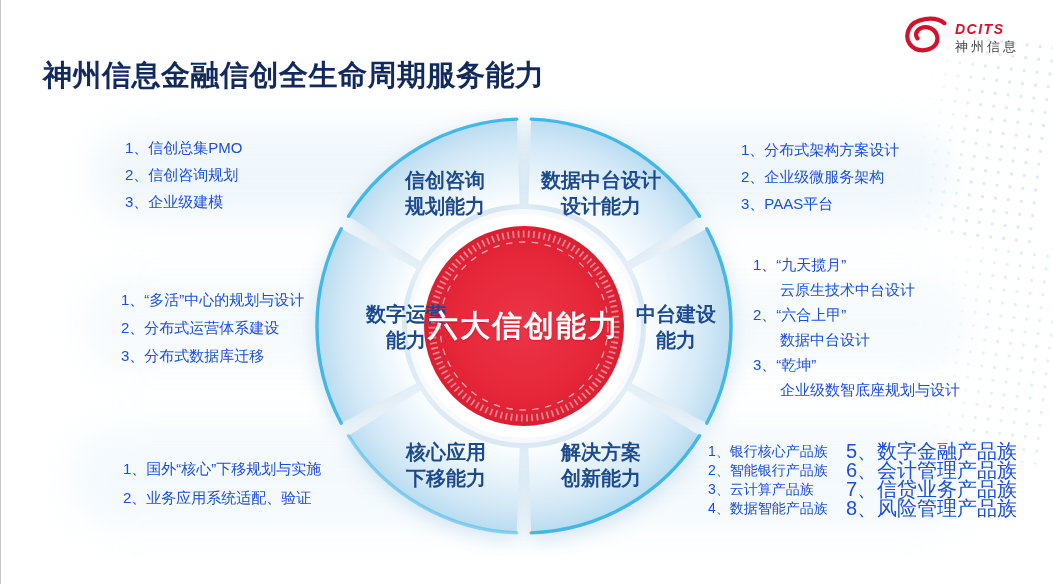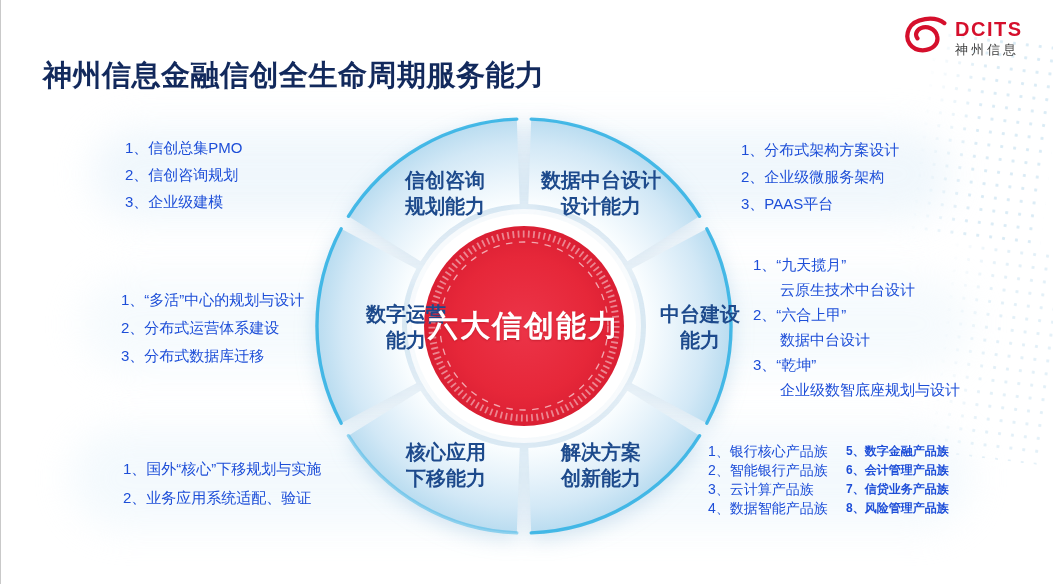--- a/index.html
+++ b/index.html
@@ -24,54 +24,54 @@
   #dots-top-right { right:0; top:34px;  width:135px; height:210px; opacity:.65; transform:rotate(7deg); }
   #dots-right-mid { right:0; top:244px; width:115px; height:215px; opacity:.5;  transform:rotate(7deg); }
 
   
   .title {
     position:absolute; left:42px; top:56px;
     font-size:29px; font-weight:bold; color:#12295c; letter-spacing:.5px;
   }
   .logo { position:absolute; left:901px; top:16px; display:flex; align-items:center; gap:7px; }
   .logo-text { display:flex; flex-direction:column; line-height:1.05; }
-  .logo-brand { font-size:20px; font-weight:bold; color:#d50f2c; letter-spacing:1.5px; }
+  .logo-brand { font-size:14px; font-weight:bold; color:#d50f2c; letter-spacing:1.5px;font-style:italic; }
   .logo-company { font-size:13px; color:#3f3f3f; letter-spacing:3px; margin-top:3px; }
 
   
   .wheel { position:absolute; left:303px; top:106px; width:440px; height:440px; }
   .wheel svg { position:absolute; left:0; top:0; filter:drop-shadow(0 6px 10px rgba(110,165,205,.28)); }
   .seg-label {
     position:absolute; transform:translate(-50%,-50%);
     text-align:center; font-size:20px; font-weight:bold; color:#1d4a8c;
     line-height:26px; white-space:nowrap;
   }
   #seg-label-tl { left:141px; top:87px;  }
   #seg-label-tr { left:297px; top:87px;  }
   #seg-label-l  { left:60px;  top:221px;margin-left:42px; }
-  #seg-label-r  { left:396px; top:221px;text-align:center; }
+  #seg-label-r  { left:372px; top:221px;text-align:center; }
   #seg-label-bl { left:142px; top:359px; }
   #seg-label-br { left:297px; top:359px; }
   .center-label {
     position:absolute; left:50%; top:50%; transform:translate(-50%,-50%);
     font-size:30px; font-weight:bold; color:#ffffff; letter-spacing:2px; white-space:nowrap;
     text-shadow:0 1px 2px rgba(140,0,15,.35);
   }
 
   
   .list { position:absolute; color:#1d4ed8; font-size:15px; white-space:nowrap; }
   .list .li { display:block; }
   #list-tl { left:124px; top:134px; line-height:27px; }
   #list-tr { left:740px; top:136px; line-height:27px; }
   #list-l  { left:120px; top:286px; line-height:28px; }
   #list-r  { left:752px; top:252px; line-height:25px; }
   #list-r .indent { padding-left:27px; }
   #list-bl { left:122px; top:454px; line-height:29px; }
   #list-br1 { left:707px; top:442px; line-height:19px; font-size:14px; }
-  #list-br2 { left:845px; top:442px; line-height:19px; font-size:12px;font-weight:bold; }
+  #list-br2 { left:845px; top:442px; line-height:19px; font-size:20px; }
 </style>
 </head>
 <body>
 
 <div class="page">
 
   <div class="tint" id="tint-top"></div>
   <div class="tint" id="tint-mid"></div>
   <div class="tint" id="tint-bottom"></div>
   <div class="dots" id="dots-top-right"></div>

